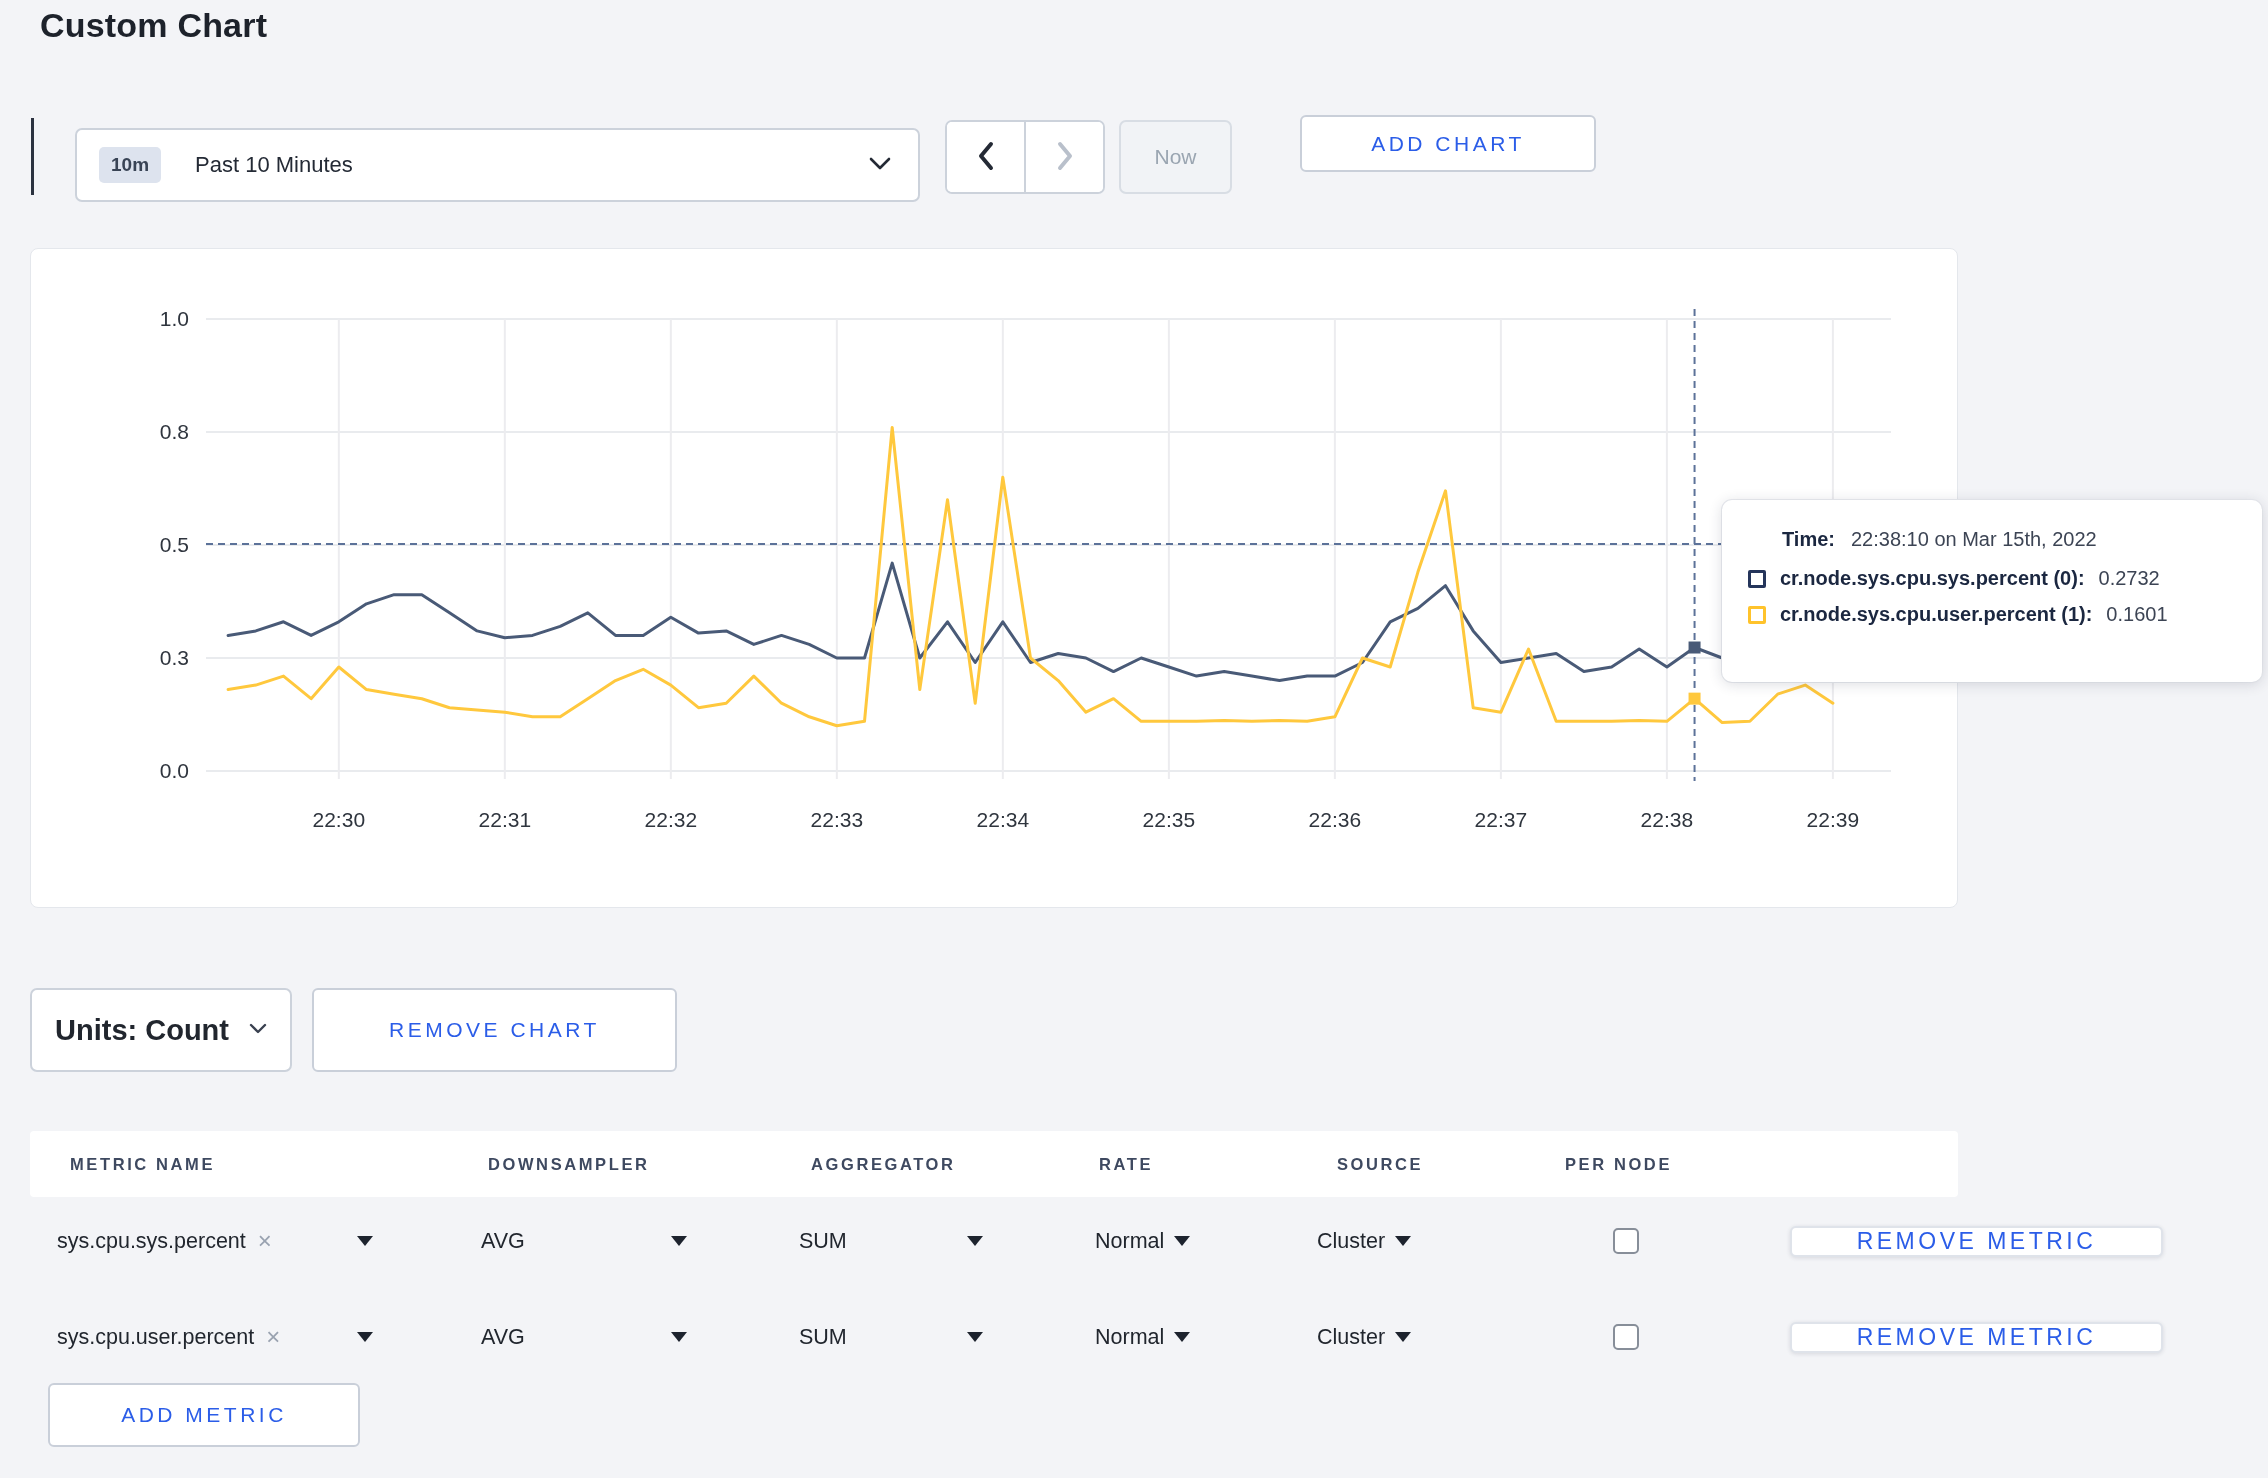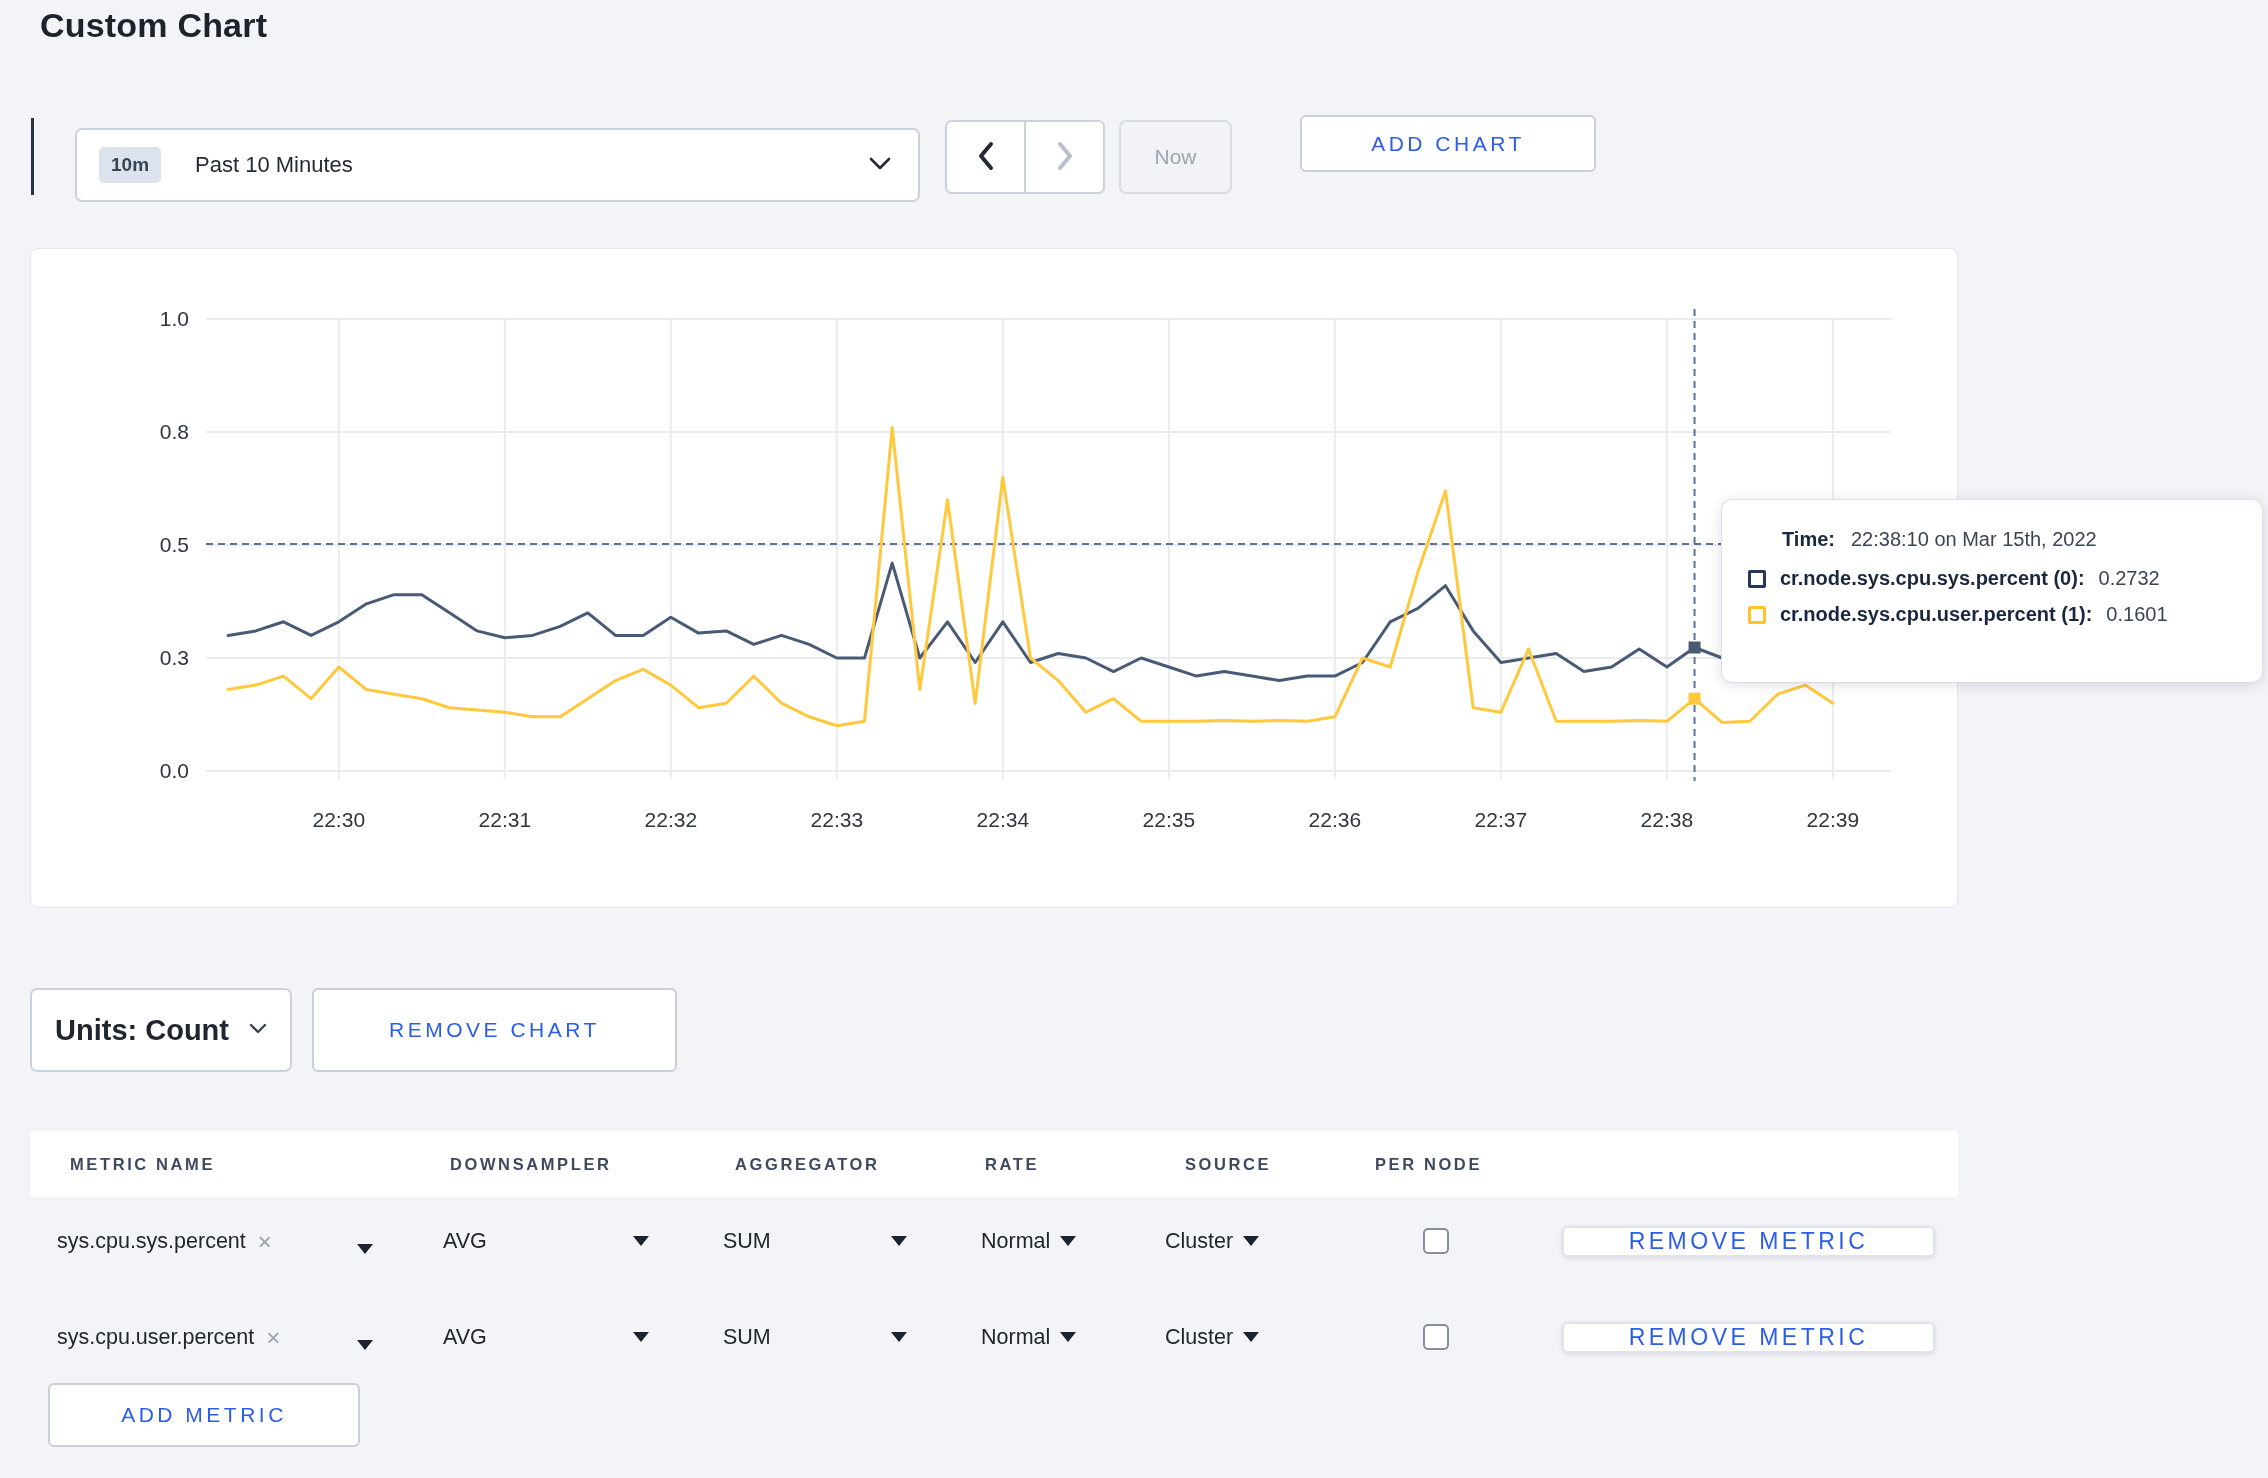--- a/index.html
+++ b/index.html
@@ -72,31 +72,31 @@
   .units-select {
     left:30px; top:988px; width:262px; height:84px;
     background:#fff; border:2px solid #ccd2db; border-radius:7px;
     display:flex; align-items:center; justify-content:center; gap:20px; cursor:pointer;
   }
   .units-label { font-size:29px; font-weight:700; color:#21262e; }
   .remove-chart { left:312px; top:988px; width:365px; height:84px; }
 
   
   .table-header-band { left:30px; top:1131px; width:1928px; height:66px; background:#fff; border-radius:4px; }
-  .tgrid { display:grid; grid-template-columns:386px 280px 258px 184px 225px 172px 1fr; align-items:center; }
+  .tgrid { display:grid; grid-template-columns:386px 280px 258px 184px 225px 172px 1fr; align-items:center;gap:38px; }
   .table-header-band .tgrid { padding-left:27px; height:100%; }
   .th { font-size:16.5px; font-weight:600; letter-spacing:2.6px; color:#3e4960; }
   .th.c1 { padding-left:13px; } .th.c2 { padding-left:7px; } .th.c3 { padding-left:12px; }
   .th.c4 { padding-left:4px; }  .th.c5 { padding-left:20px; } .th.c6 { margin-left:-15px; }
 
   .metric-row { left:30px; width:1928px; height:86px; }
   .metric-row .tgrid { padding-left:27px; height:100%; }
   .row-1 { top:1198px; } .row-2 { top:1294px; }
   .cell { display:flex; align-items:center; font-size:21.5px; color:#21262e; }
-  .cell.pad70 { padding-right:70px;align-items:flex-end; } .cell.pad74 { padding-right:74px; }
+  .cell.pad70 { padding-right:70px; } .cell.pad74 { padding-right:74px; }
   .caret { width:0; height:0; border-left:8px solid transparent; border-right:8px solid transparent;
            border-top:10px solid #1d232e; flex:none; }
   .caret.auto { margin-left:auto; }
   .caret.near { margin-left:10px; }
   .x-icon { color:#99a2b0; font-size:24px; margin-left:12px; cursor:pointer; line-height:1; }
   .checkbox { width:26px; height:26px; border:2.5px solid #878e99; border-radius:5px; background:#fff; margin-left:33px; cursor:pointer; }
   .remove-metric { width:373px; height:100%; box-shadow:0 1px 4px rgba(40,50,70,.14); border-color:#dfe3ea; font-size:23px; }
   .add-metric { left:48px; top:1383px; width:312px; height:64px; }
 
   svg text { font-family:"Liberation Sans","DejaVu Sans",sans-serif; }

